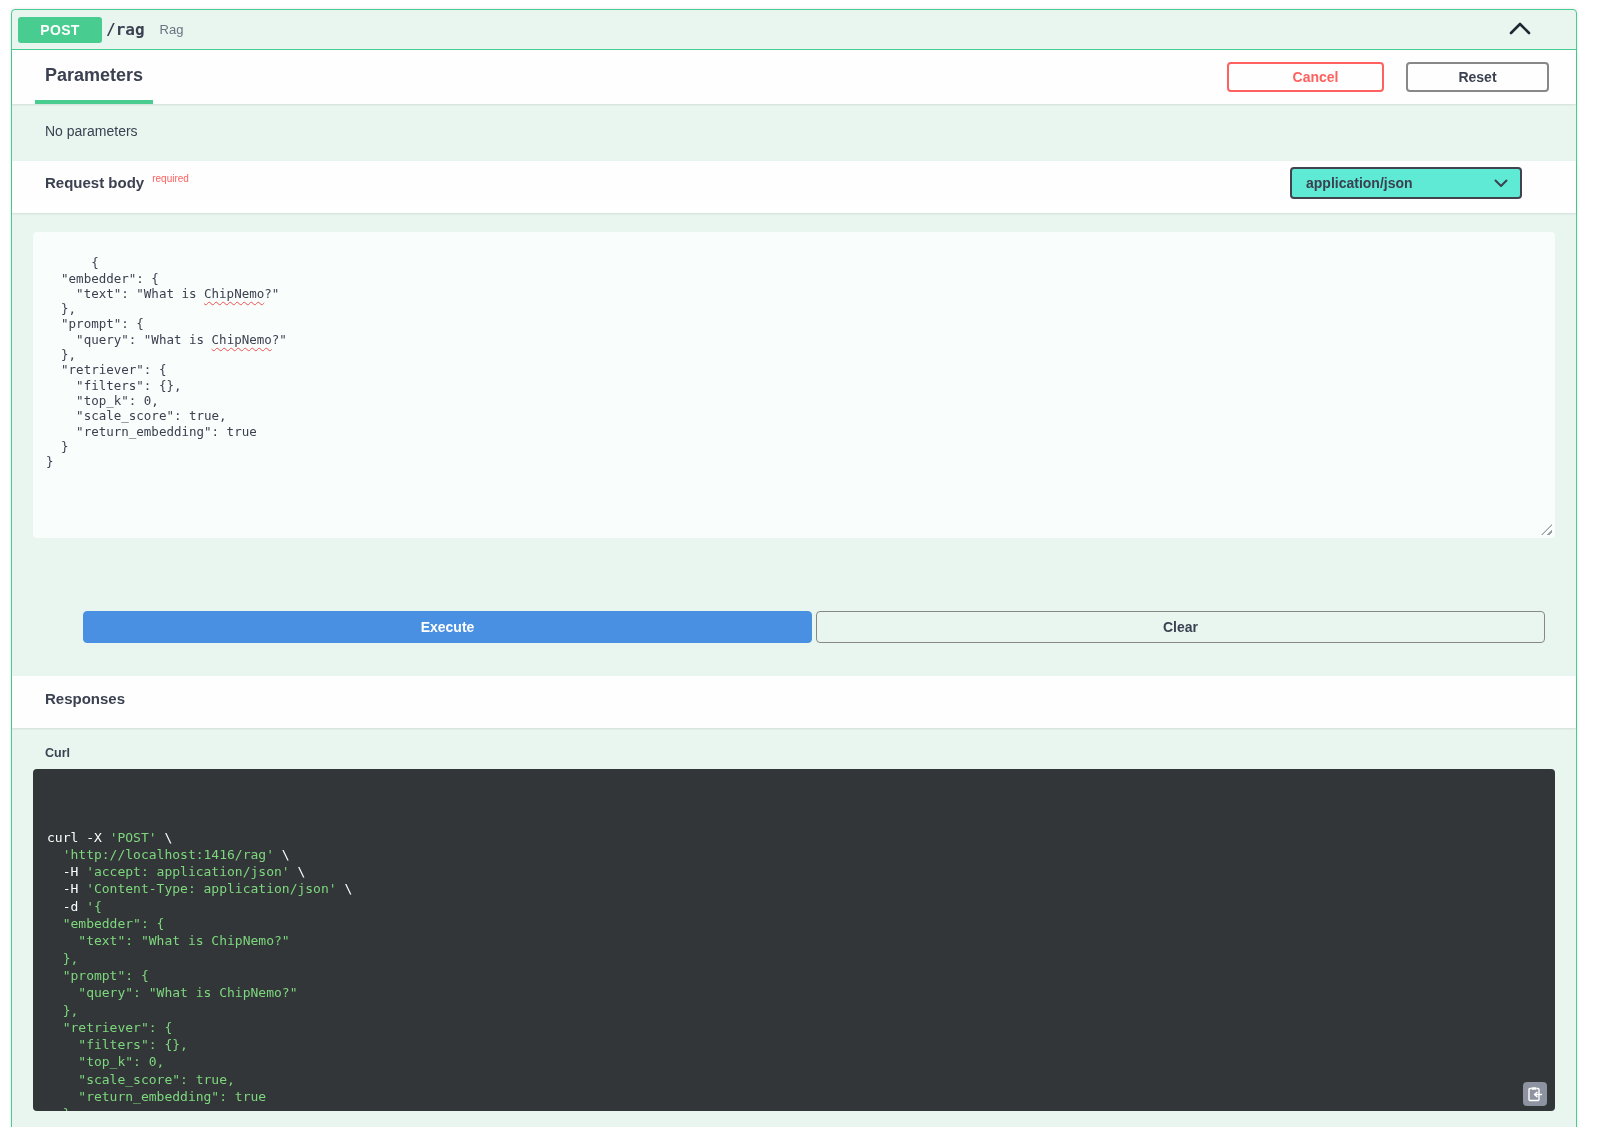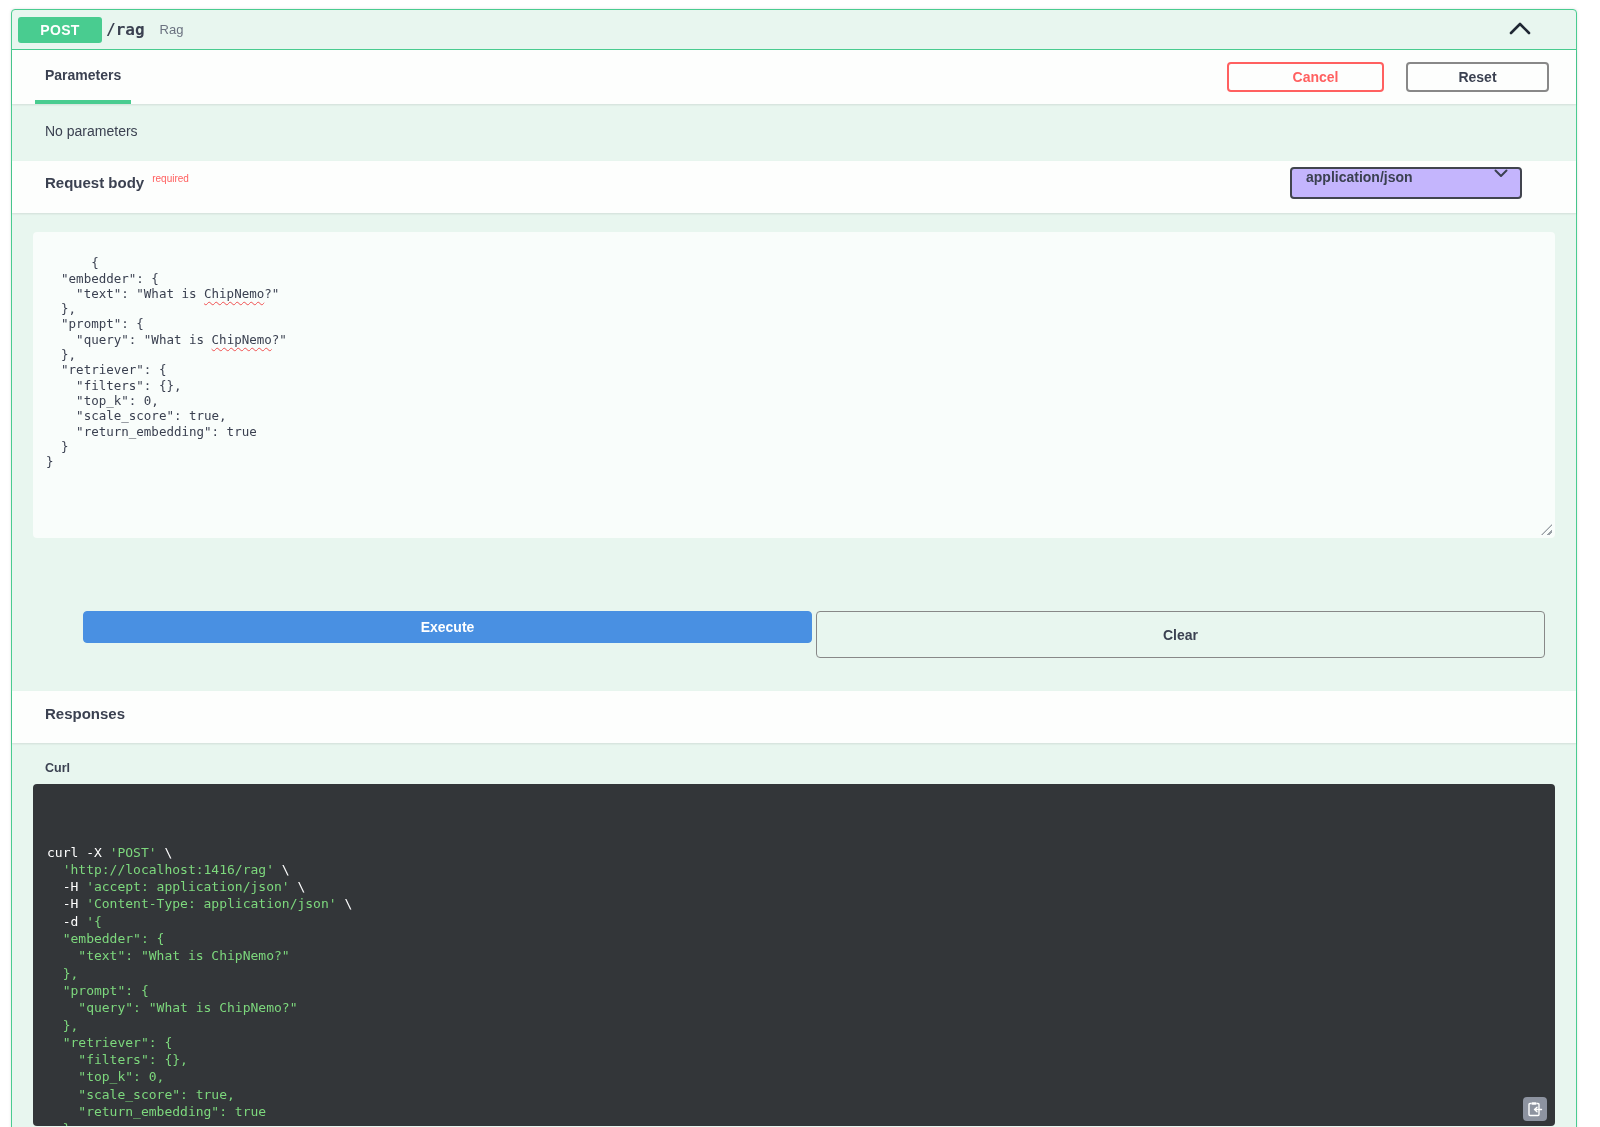--- a/index.html
+++ b/index.html
@@ -21,57 +21,57 @@
   .endpoint-summary { font-size:13px; color:#6b7280; margin-left:15px; }
   .collapse-btn { margin-left:auto; background:none; border:none; cursor:pointer;
                   display:flex; align-items:center; }
 
   
   .white-row { background:rgba(255,255,255,.88); box-shadow:0 1px 2px rgba(0,0,0,.10);
                position:relative; z-index:2; }
   .tab-row { height:54px; display:flex; align-items:stretch; justify-content:space-between;
              padding:0 27px 0 0; }
   .tab-item { display:flex; align-items:center; padding:0 10px; margin-left:23px;
-              border-bottom:4px solid #49cc90; font-weight:bold; font-size:14px;
+              border-bottom:4px solid #49cc90; font-weight:bold; font-size:18px;
               color:#3b4151; cursor:pointer; }
   .tab-buttons { display:flex; align-items:center; gap:22px; }
   .btn { font-weight:bold; font-size:14px; border-radius:4px; height:30px;
          background:transparent; cursor:pointer; font-family:"Liberation Sans",sans-serif; }
   .btn-cancel { width:157px; border:2px solid #ff6060; color:#ff6060;padding-left:20px; }
   .btn-reset  { width:143px; border:2px solid #888888; color:#3b4151; }
 
   .no-params { padding:19px 0 22px 33px; font-size:14px; color:#3b4151; }
 
   .section-header { min-height:52px; display:flex; align-items:center;
                     justify-content:space-between; padding:0 54px 8px 33px; }
   .section-title { font-weight:bold; font-size:15px; color:#3b4151; }
   .required-badge { font-size:10px; color:#ff6060; vertical-align:super; margin-left:8px; }
 
   .media-select { width:232px; height:32px; border:2px solid #41444e; border-radius:4px;
-                  background:#c4b5fd; display:flex; align-items:flex-start;
+                  background:#5eead4; display:flex; align-items:center;
                   justify-content:space-between; padding:0 12px 0 14px; cursor:pointer; }
   .media-select span { font-weight:bold; font-size:14px; color:#3b4151; }
 
   
   .body-section { padding:19px 21px 33px; }
   .body-editor { width:100%; height:306px; background:rgba(255,255,255,.72);
                  border:none; border-radius:4px; padding:8px 13px;
                  font-family:"DejaVu Sans Mono", monospace; font-size:12.5px;
                  line-height:15.3px; color:#3b4151; white-space:pre; overflow:auto;
                  position:relative; cursor:text; }
   .wavy { text-decoration:underline wavy #f05050 1px; text-underline-offset:3px; }
   .resize-handle { position:absolute; right:3px; bottom:3px; width:11px; height:11px;
                    background:repeating-linear-gradient(135deg, transparent 0 3px,
                               #9aa0a6 3px 4.5px); cursor:nwse-resize;
                    clip-path:polygon(100% 0, 100% 100%, 0 100%); }
   .exec-row { display:flex; gap:4px; margin:73px 10px 0; }
   .btn-execute { flex:1; height:32px; background:#4990e2; border:1px solid #4990e2;
                  color:#ffffff; font-weight:bold; font-size:14px; border-radius:4px;
                  cursor:pointer;margin-left:40px; }
-  .btn-clear { flex:1; height:47px; background:transparent; border:1px solid #888888;
+  .btn-clear { flex:1; height:32px; background:transparent; border:1px solid #888888;
                color:#3b4151; font-weight:bold; font-size:14px; border-radius:4px;
                cursor:pointer; }
 
   
   .curl-section { padding:18px 21px 20px; }
   .curl-label { font-weight:bold; font-size:12.5px; color:#3b4151; margin:0 0 9px 12px; }
   .curl-block { position:relative; background:#333639; border-radius:4px;
                 padding:25px 14px; height:342px; overflow:hidden;
                 font-family:"DejaVu Sans Mono", monospace; font-size:13px;
                 line-height:17.3px; white-space:pre; }

